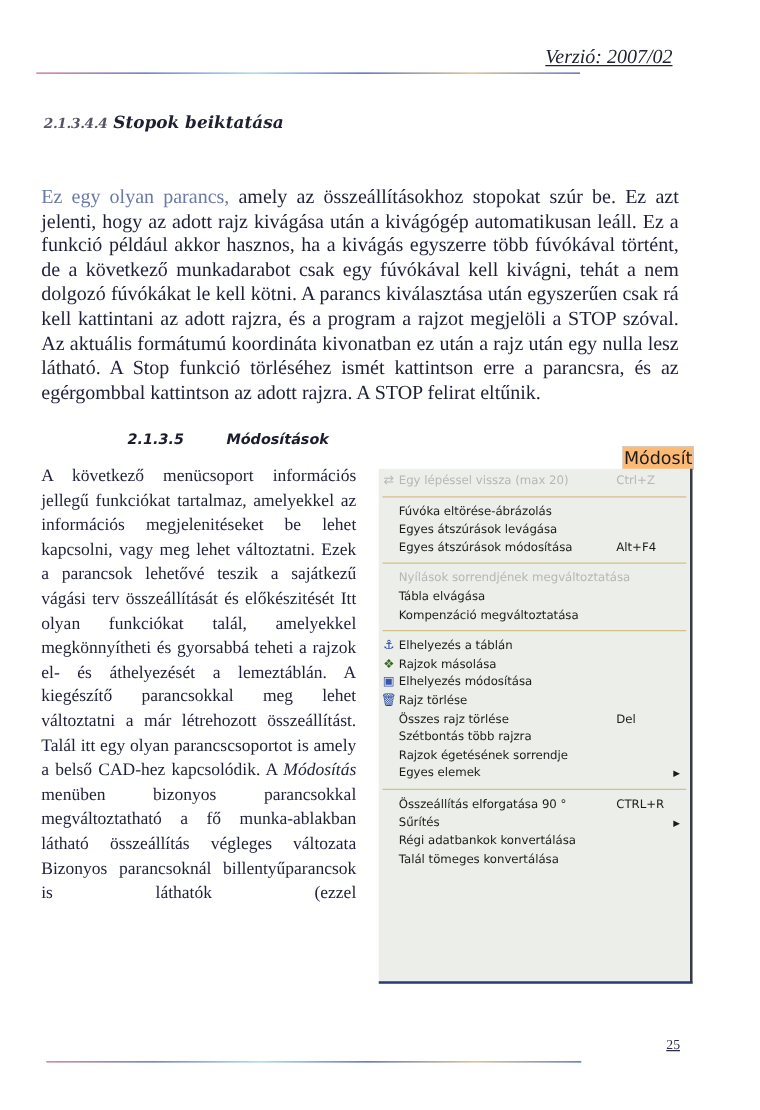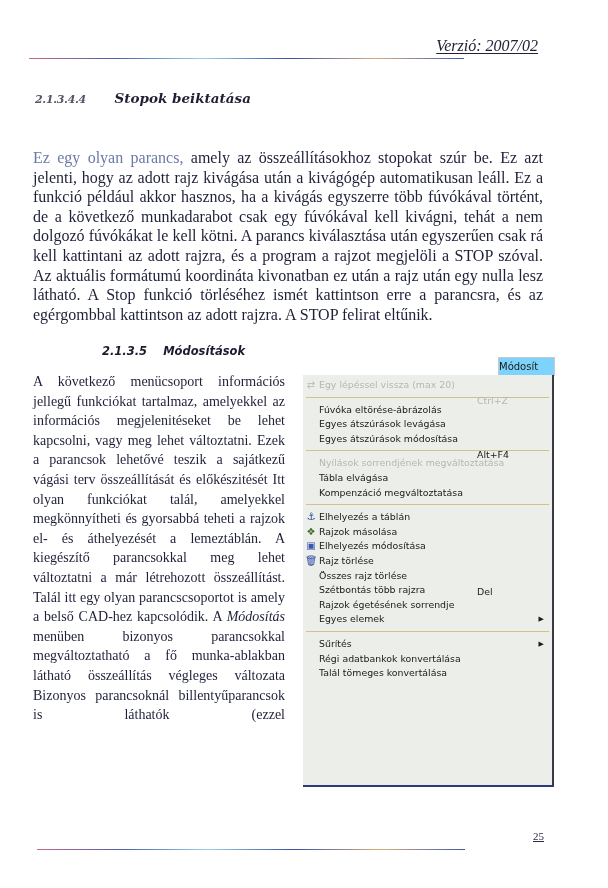--- a/index.html
+++ b/index.html
@@ -15,56 +15,56 @@
     .rule {
       position: absolute; height: 1px;
       background: linear-gradient(90deg, #c56a8a 0%, #4b5fb0 20%, #9ad1e6 40%, #3a4fa8 60%, #d7b07a 80%, #3f58b0 100%);
     }
     .rule.top { left: 29px; top: 58px; width: 435px; }
     .rule.bottom { left: 37px; top: 849px; width: 428px; }
     .section-head-1 {
       position: absolute; left: 35px; top: 90px; font-size: 13.5px; font-weight: bold; font-style: italic;
       font-family: "DejaVu Serif", serif; color: #1f1f33;
     }
-    .section-head-1 .num { color: #555566; font-size: 11px; letter-spacing: -0.3px; margin-right: 24px; }
+    .section-head-1 .num { color: #555566; font-size: 11px; letter-spacing: -0.3px; }
     .para-1 {
       position: absolute; left: 33px; top: 148px; width: 510px;
       font-size: 16px; line-height: 19.6px; text-align: justify; color: #1e2038;
     }
     .para-1 .faded { color: #6a7aa8; }
     .section-head-2 {
       position: absolute; left: 102px; top: 344px; font-family: "DejaVu Sans", sans-serif;
       font-weight: bold; font-style: italic; font-size: 11.5px; color: #1b1b2e;
     }
-    .section-head-2 .num { margin-right: 12px; }
+    .section-head-2 .num { margin-right: 30px; }
     .para-2 {
       position: absolute; left: 33px; top: 372px; width: 252px;
       font-size: 14px; line-height: 19.6px; text-align: justify; text-align-last: justify; color: #1e2038;
     }
     .para-2 i { font-style: italic; }
     .page-number {
       position: absolute; right: 64px; top: 830px; font-size: 11px; color: #2c2c44;
       text-decoration: underline;
     }
     
     .menu-tab {
       position: absolute; left: 498px; top: 357px; width: 55px; height: 18px;
-      background: #7dd3fc; border: 1px solid #c9c9c9; border-bottom: none;
-      font-family: "DejaVu Sans", sans-serif; font-size: 10px; color: #1a1a1a;
-      line-height: 18px;
+      background: #fdba74; border: 1px solid #c9c9c9; border-bottom: none;
+      font-family: "DejaVu Sans", sans-serif; font-size: 14px; color: #1a1a1a;
+      text-align: center; line-height: 18px;
     }
     .menu-panel {
       position: absolute; left: 303px; top: 375px; width: 249px; height: 410px;
       background: #eceeea;
       border-right: 2px solid #3a3a44; border-bottom: 2px solid #2d3a7a;
       font-family: "DejaVu Sans", sans-serif; font-size: 9.4px; color: #1a1a1a;
     }
     .menu-item { position: relative; height: 14.6px; line-height: 14.6px; padding-left: 16px; white-space: nowrap; }
     .menu-item.disabled { color: #b6b6b6; }
-    .menu-item .shortcut { position: absolute; left: 174px; top: 0; margin-top: 16px; }
+    .menu-item .shortcut { position: absolute; left: 190px; top: 0; }
     .menu-item .arrow { position: absolute; right: 8px; top: 0; font-size: 7px; }
     .menu-item .icon { position: absolute; left: 1px; top: 0; width: 14px; text-align: center; font-size: 10px; }
     .menu-sep { height: 1px; background: #d4c08a; margin: 4px 3px 5px 3px; }
     .menu-spacer { height: 3px; }
   </style>
 </head>
 <body>
 
 <div class="header-version">Verzió: 2007/02</div>
 <div class="rule top"></div>
@@ -98,19 +98,20 @@
     <div class="menu-sep"></div>
     <div class="menu-item"><span class="icon" style="color: rgb(28, 63, 158);">⚓</span><span>Elhelyezés a táblán</span></div>
     <div class="menu-item"><span class="icon" style="color: rgb(58, 106, 42);">❖</span><span>Rajzok másolása</span></div>
     <div class="menu-item"><span class="icon" style="color: rgb(58, 85, 176);">▣</span><span>Elhelyezés módosítása</span></div>
     <div class="menu-item"><span class="icon" style="color: rgb(28, 63, 158);">🗑</span><span>Rajz törlése</span></div>
     <div class="menu-item"><span>Összes rajz törlése</span><span class="shortcut">Del</span></div>
     <div class="menu-item"><span>Szétbontás több rajzra</span></div>
     <div class="menu-item"><span>Rajzok égetésének sorrendje</span></div>
     <div class="menu-item"><span>Egyes elemek</span><span class="arrow">▶</span></div>
     <div class="menu-sep"></div>
+    <div class="menu-item"><span>Összeállítás elforgatása 90 °</span><span class="shortcut">CTRL+R</span></div>
     <div class="menu-item"><span>Sűrítés</span><span class="arrow">▶</span></div>
     <div class="menu-item"><span>Régi adatbankok konvertálása</span></div>
     <div class="menu-item"><span>Talál tömeges konvertálása</span></div>
   </div>
 
 <div class="rule bottom"></div>
 <div class="page-number">25</div>
 
 </body></html>

